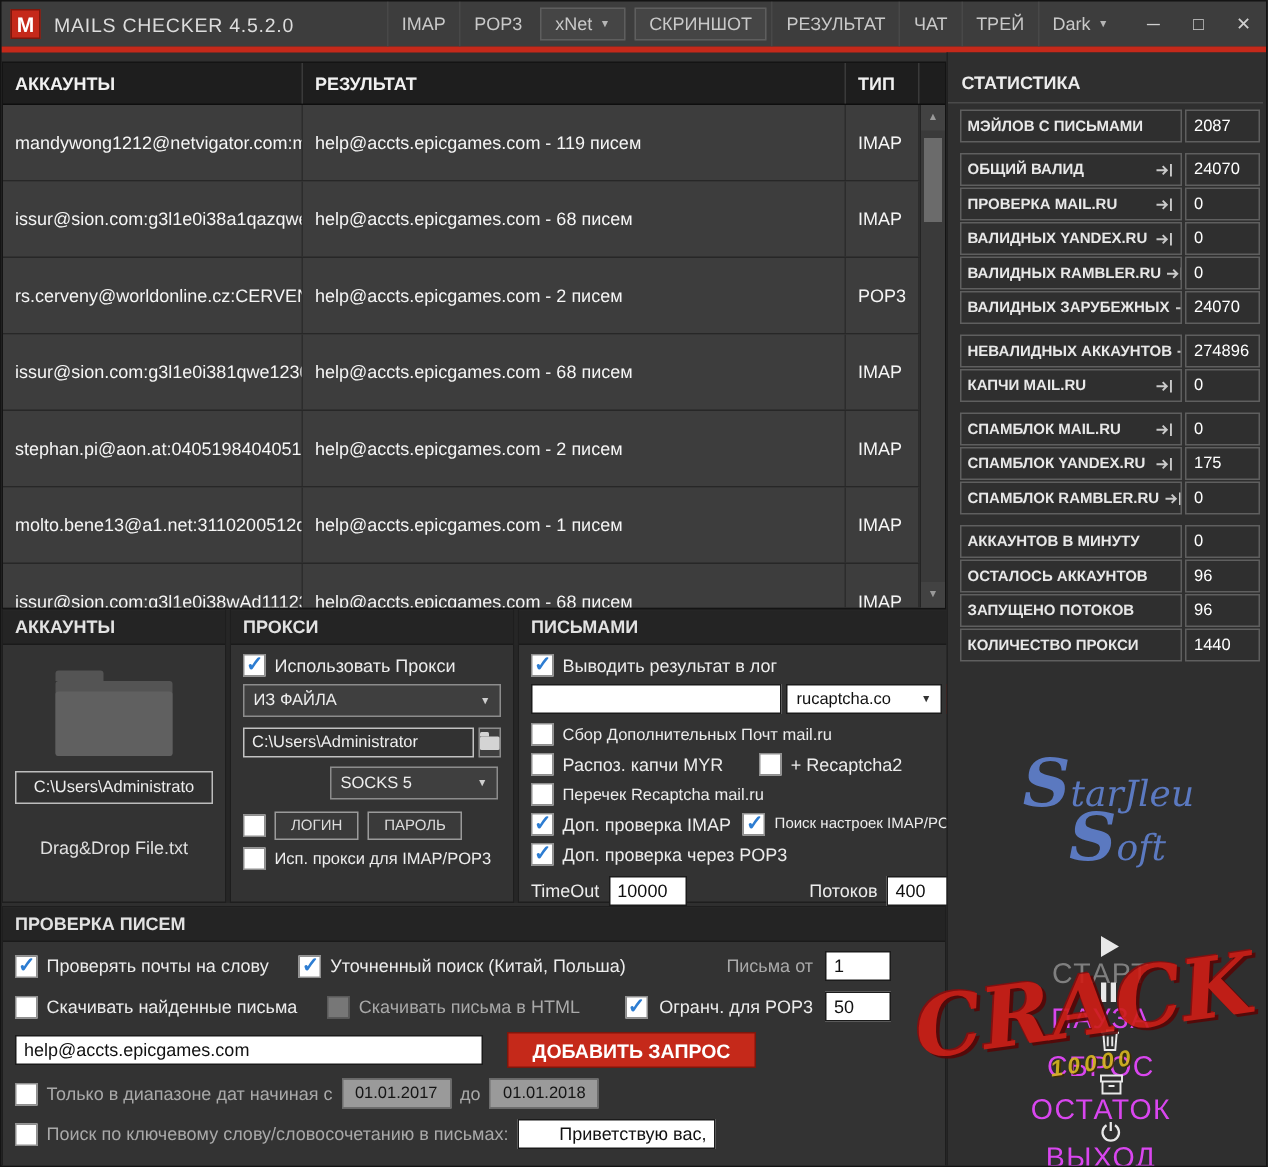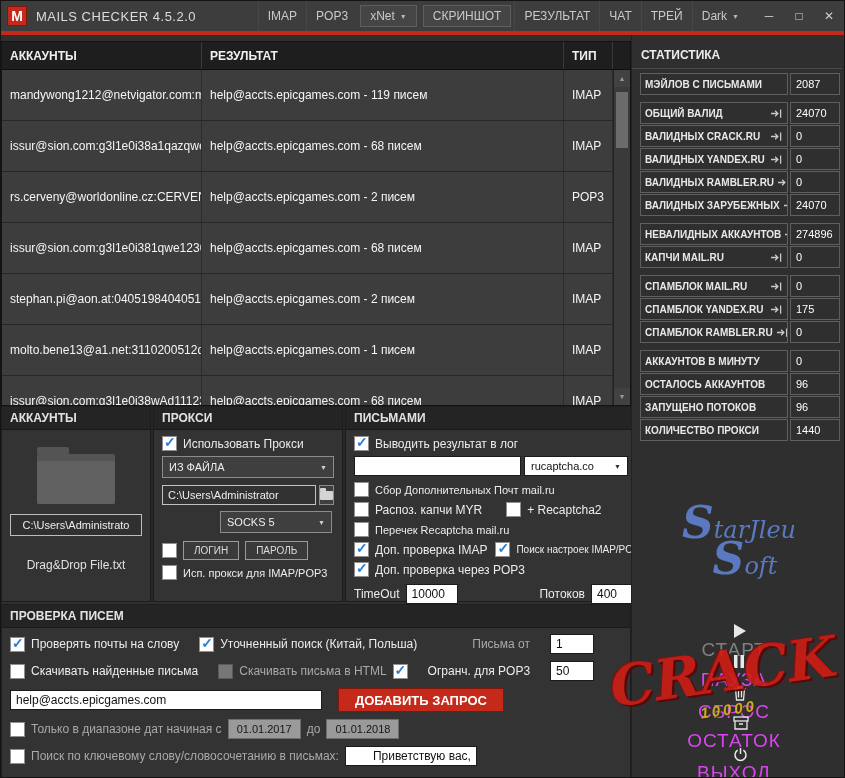--- a/index.html
+++ b/index.html
@@ -102,21 +102,21 @@
   .inline-pair{display:flex;align-items:center;gap:6px;}
   .timeout-row{display:flex;align-items:center;gap:6px;margin-top:7px;}
   .timeout-row .grp2{margin-left:auto;display:flex;align-items:center;gap:6px;}
   .num-label{color:#ececec;font-size:12px;}
 
   
   .p-letters{position:absolute;top:569px;left:0;width:630px;height:175px;background:#333333;border:1px solid #1e1e1e;
              display:flex;flex-direction:column;}
   .lp-row{display:flex;align-items:center;gap:6px;margin-bottom:7px;}
   .ml-gap{margin-left:14px;}
-  .right-grp{margin-left:auto;display:flex;align-items:center;gap:20px;margin-right:28px;}
+  .right-grp{margin-left:auto;display:flex;align-items:center;gap:8px;margin-right:28px;}
   .num-input{width:44px;text-align:left;}
   .query-input{width:312px;}
   .btn-add{height:24px;padding:0 16px;font-size:13px;margin-left:10px;}
 
   
   .stats-title{height:28px;display:flex;align-items:center;padding-left:9px;color:#ececec;font-size:12px;font-weight:bold;
                border-bottom:1px solid #4a4a4a;margin:6px 4px 4px 0;}
   .stat-row{display:flex;margin:0 6px 1px 8px;height:22px;}
   .stat-row.gap{margin-top:7px;}
   .stat-label-box{flex:1;border:1px solid #5f5f5f;display:flex;align-items:center;justify-content:space-between;
@@ -425,21 +425,21 @@
                 <svg viewBox="0 0 14 12" width="13" height="11">
                   <path d="M1 6 h7 M5.5 3 L8.5 6 L5.5 9 M11.5 1.5 v9" stroke="#c9c9c9" stroke-width="1.4" fill="none"></path>
                 </svg>
               </span>
             </div>
             <div class="stat-value">24070</div>
           </div>
 
           <div class="stat-row">
             <div class="stat-label-box">
-              <span class="stat-label">ВАЛИДНЫХ CRACK.RU</span>
+              <span class="stat-label">ПРОВЕРКА MAIL.RU</span>
               <span class="export-btn">
                 <svg viewBox="0 0 14 12" width="13" height="11">
                   <path d="M1 6 h7 M5.5 3 L8.5 6 L5.5 9 M11.5 1.5 v9" stroke="#c9c9c9" stroke-width="1.4" fill="none"></path>
                 </svg>
               </span>
             </div>
             <div class="stat-value">0</div>
           </div>
 
           <div class="stat-row">

